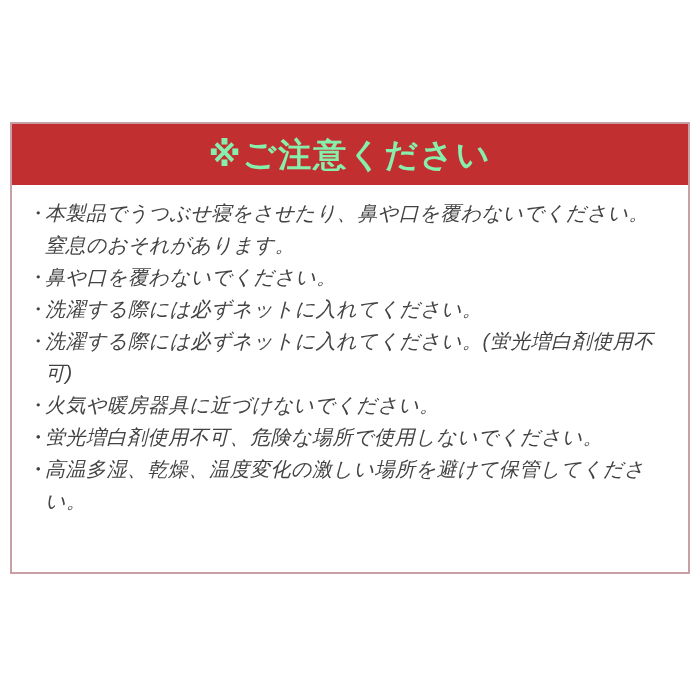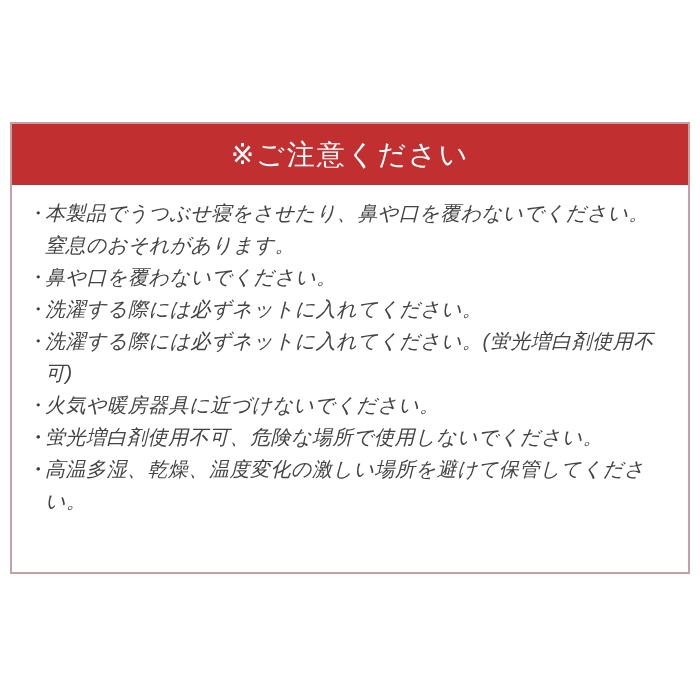--- a/index.html
+++ b/index.html
@@ -23,23 +23,23 @@
   }
   .notice-header {
     width: 100%;
     height: 61px;
     background: #c22f30;
     display: flex;
     align-items: center;
     justify-content: center;
   }
   .notice-title {
-    color: #ffffff;
-    font-size: 28px;
-    font-weight: normal;
+    color: #86efac;
+    font-size: 33px;
+    font-weight: bold;
     letter-spacing: 2px;
     line-height: 1;
   }
   .notice-body {
     padding: 12px 14px 0 16px;
   }
   .notice-list {
     list-style: none;
   }
   .notice-item {

